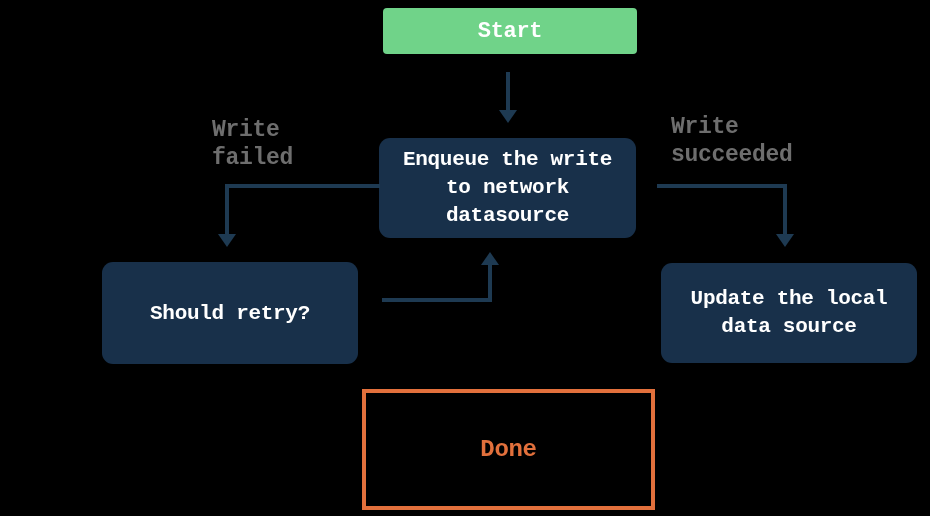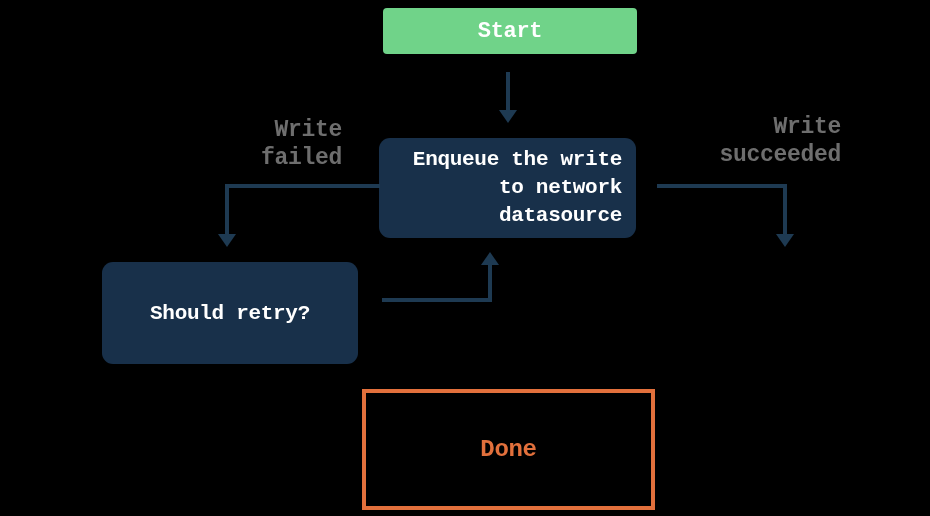--- a/index.html
+++ b/index.html
@@ -34,21 +34,20 @@
     font-size: 22px;
   }
   #node-enqueue {
     left: 379px; top: 138px; width: 257px; height: 100px;
     background: var(--node-fill);
     color: var(--node-text);
     border-radius: 11px;
     font-size: 21px;
     line-height: 1.32;
     padding: 0 14px;
-    text-align: right;
   }
   #node-retry {
     left: 102px; top: 262px; width: 256px; height: 102px;
     background: var(--node-fill);
     color: var(--node-text);
     border-radius: 11px;
     font-size: 21px;
   }
   #node-update {
     left: 661px; top: 263px; width: 256px; height: 100px;
@@ -64,21 +63,21 @@
     background: transparent;
     border: 4px solid var(--accent-orange);
     color: var(--accent-orange);
     font-size: 24px;
     text-align: center;
   }
   .edge-label {
     position: absolute;
     color: var(--label-gray);
     font-weight: 700;
-    text-align: right;
+    text-align: left;
     white-space: pre-line;
     line-height: 1.22;
     letter-spacing: -0.3px;
   }
   #label-write-failed   { left: 212px; top: 116px; width: 130px; font-size: 23px; }
   #label-write-succeeded{ left: 671px; top: 113px; width: 170px; font-size: 23px; }
   #label-yes            { left: 407px; top: 330px; width: 80px;  font-size: 25px; }
   #label-no             { left: 100px; top: 440px; width: 80px;  font-size: 26px; text-align: left; }
   .seg {
     position: absolute;
@@ -103,20 +102,23 @@
   </div>
 
   <div class="node" id="node-enqueue">
     <span>Enqueue the write to network datasource</span>
   </div>
 
   <div class="node" id="node-retry">
     <span>Should retry?</span>
   </div>
 
+  <div class="node" id="node-update">
+    <span>Update the local data source</span>
+  </div>
 
   <div class="node" id="node-done">
     <span>Done</span>
   </div>
 
   <div class="edge-label" id="label-write-failed">Write
 failed</div>
   <div class="edge-label" id="label-write-succeeded">Write
 succeeded</div>
 

